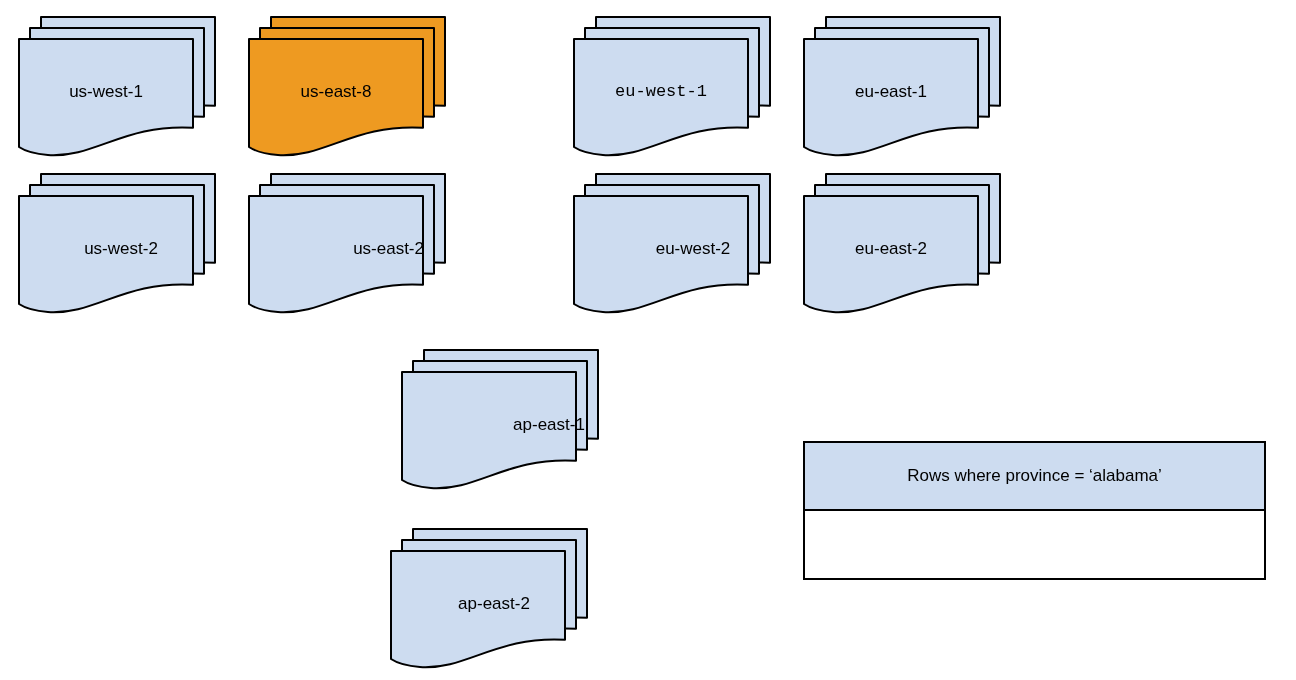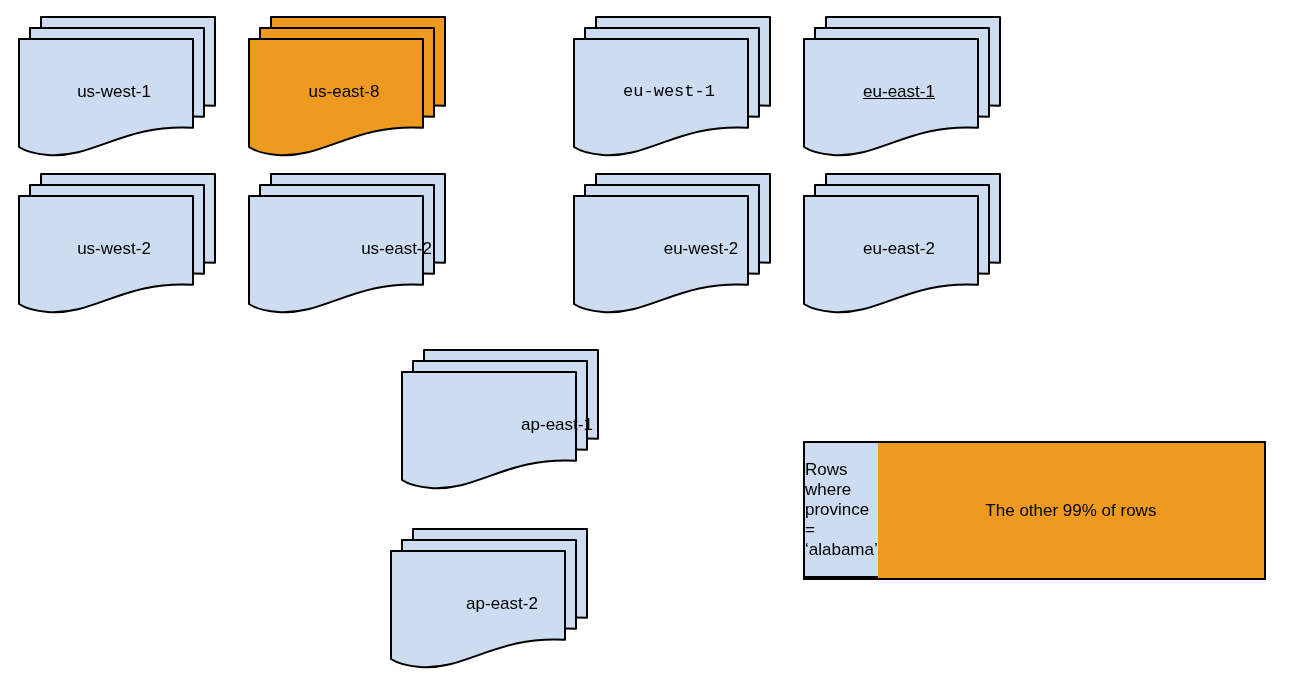--- a/index.html
+++ b/index.html
@@ -28,33 +28,32 @@
   }
   .doc-label {
     position: absolute;
     font-family: "Liberation Sans", sans-serif;
     font-size: 17px;
     line-height: 1;
     color: #000000;
     white-space: nowrap;
     text-align: center;
     pointer-events: none;
-    padding-left: 8px;
   }
   
   .legend {
     position: absolute;
     left: 803px;
     top: 441px;
     width: 463px;
     height: 139px;
     border: 2px solid #000000;
     box-sizing: border-box;
     display: flex;
-    flex-direction: row;
+    flex-direction: column;
   }
   .legend-row {
     flex: 1 1 0;
     display: flex;
     align-items: center;
     justify-content: center;
     font-size: 17px;
     color: #000000;
     box-sizing: border-box;
   }
@@ -121,35 +120,35 @@
           <g transform="translate(22,0)">
             <path d="M 1,1 L 175,1 L 175,89.7 C 105.6,85.7 77.4,120.0 29.9,117.0 C 17.6,116.0 7.0,113.0 1,109.0 Z" fill="#cddcf0" stroke="#000000" stroke-width="2" stroke-linejoin="round"></path>
           </g>
           <g transform="translate(11,11)">
             <path d="M 1,1 L 175,1 L 175,89.7 C 105.6,85.7 77.4,120.0 29.9,117.0 C 17.6,116.0 7.0,113.0 1,109.0 Z" fill="#cddcf0" stroke="#000000" stroke-width="2" stroke-linejoin="round"></path>
           </g>
           <g transform="translate(0,22)">
             <path d="M 1,1 L 175,1 L 175,89.7 C 105.6,85.7 77.4,120.0 29.9,117.0 C 17.6,116.0 7.0,113.0 1,109.0 Z" fill="#cddcf0" stroke="#000000" stroke-width="2" stroke-linejoin="round"></path>
           </g>
         </svg>
-        <div class="doc-label" style="left: 0px; top: 67.28px; width: 176px; text-decoration: underline;">eu-east-1</div>
+        <div class="doc-label" style="left: 0px; top: 67.28px; width: 176px;">eu-east-1</div>
       </div>
       <div class="doc-stack" style="left: 18px; top: 173px; width: 198px; height: 140px;">
         <svg width="198" height="140" viewBox="0 0 198 140">
           <g transform="translate(22,0)">
             <path d="M 1,1 L 175,1 L 175,89.7 C 105.6,85.7 77.4,120.0 29.9,117.0 C 17.6,116.0 7.0,113.0 1,109.0 Z" fill="#cddcf0" stroke="#000000" stroke-width="2" stroke-linejoin="round"></path>
           </g>
           <g transform="translate(11,11)">
             <path d="M 1,1 L 175,1 L 175,89.7 C 105.6,85.7 77.4,120.0 29.9,117.0 C 17.6,116.0 7.0,113.0 1,109.0 Z" fill="#cddcf0" stroke="#000000" stroke-width="2" stroke-linejoin="round"></path>
           </g>
           <g transform="translate(0,22)">
             <path d="M 1,1 L 175,1 L 175,89.7 C 105.6,85.7 77.4,120.0 29.9,117.0 C 17.6,116.0 7.0,113.0 1,109.0 Z" fill="#cddcf0" stroke="#000000" stroke-width="2" stroke-linejoin="round"></path>
           </g>
         </svg>
-        <div class="doc-label" style="left: 0px; top: 67.28px; width: 176px;">us-west-2</div>
+        <div class="doc-label" style="left: 15px; top: 67.28px; width: 176px;">us-west-2</div>
       </div>
       <div class="doc-stack" style="left: 248px; top: 173px; width: 198px; height: 140px;">
         <svg width="198" height="140" viewBox="0 0 198 140">
           <g transform="translate(22,0)">
             <path d="M 1,1 L 175,1 L 175,89.7 C 105.6,85.7 77.4,120.0 29.9,117.0 C 17.6,116.0 7.0,113.0 1,109.0 Z" fill="#cddcf0" stroke="#000000" stroke-width="2" stroke-linejoin="round"></path>
           </g>
           <g transform="translate(11,11)">
             <path d="M 1,1 L 175,1 L 175,89.7 C 105.6,85.7 77.4,120.0 29.9,117.0 C 17.6,116.0 7.0,113.0 1,109.0 Z" fill="#cddcf0" stroke="#000000" stroke-width="2" stroke-linejoin="round"></path>
           </g>
           <g transform="translate(0,22)">
@@ -213,18 +212,15 @@
           </g>
         </svg>
         <div class="doc-label" style="left: 12px; top: 67.28px; width: 184px;">ap-east-2</div>
       </div>
     </div>
 
   <div class="legend">
     <div class="legend-row top">
       <span>Rows where province = ‘alabama’</span>
     </div>
-    <div class="legend-row bottom">
-      <span>The other 99% of rows</span>
-    </div>
   </div>
 
 </div>
 
 </body></html>

